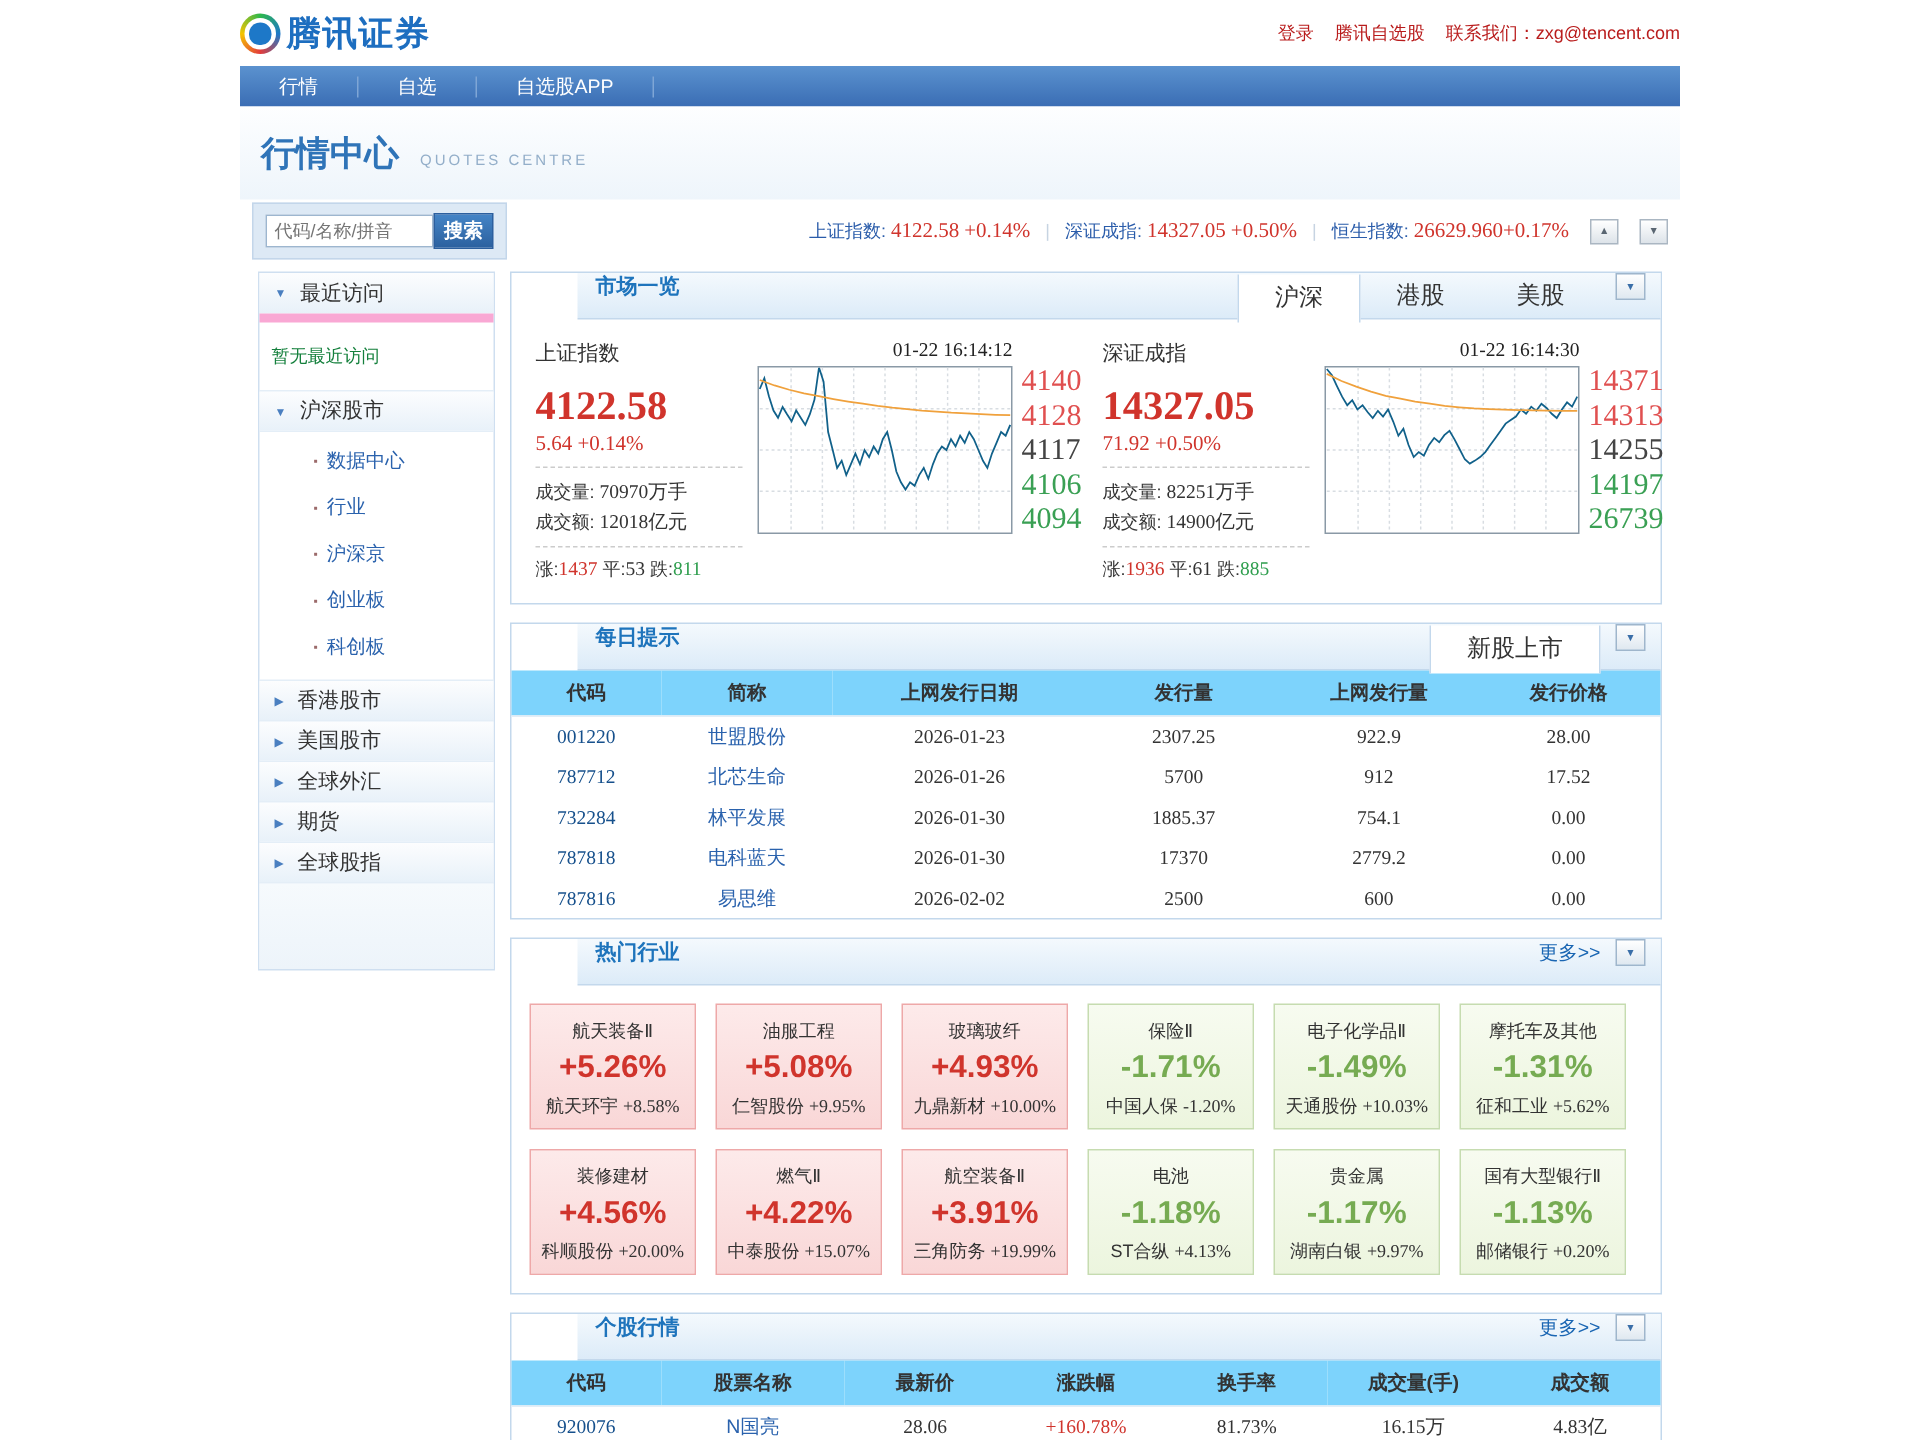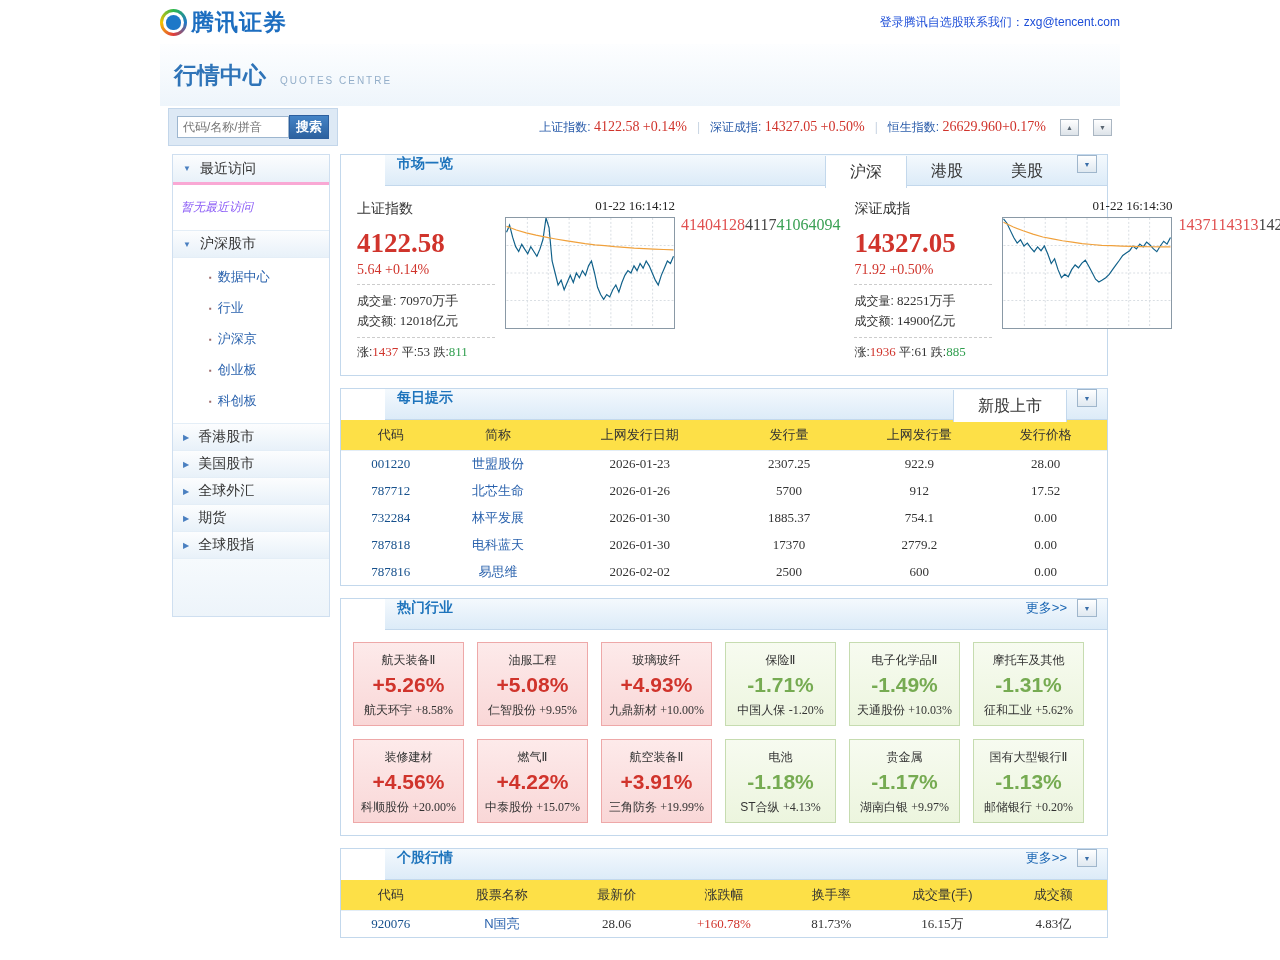--- a/index.html
+++ b/index.html
@@ -8,21 +8,21 @@
   .page { width:960px; margin:0 auto; }
 
   
   .topbar { height:44px; display:flex; align-items:center; }
   .logo { display:flex; align-items:center; gap:4px; }
   .logo-icon { width:27px; height:27px; border-radius:50%;
     background:conic-gradient(from 180deg,#e23c3c,#f5c400,#2db84d,#1d78c8,#e23c3c); position:relative; }
   .logo-icon::after { content:''; position:absolute; inset:3px; background:#fff; border-radius:50%; }
   .logo-icon .penguin { position:absolute; inset:6px; background:#1d78c8; border-radius:50% 50% 46% 46%; z-index:1; }
   .logo-text { font-size:23px; font-weight:bold; color:#1d6ec0; letter-spacing:1px; }
-  .top-links { margin-left:auto; color:#1d4ed8; display:flex; }
+  .top-links { margin-left:auto; color:#b91c1c; display:flex; gap:14px; }
   .top-links span { cursor:pointer; }
 
   
   .nav { height:27px; background:linear-gradient(#5b92cf,#3a6db4); display:flex; align-items:center; }
   .nav-item { color:#fff; font-size:13px; padding:0 26px; line-height:27px; cursor:pointer; }
   .nav-sep { width:1px; height:14px; background:#7fa6d6; }
 
   
   .title-band { height:62px; background:linear-gradient(#fdfeff,#eef5fb);
     display:flex; align-items:center; padding:0 14px; }
@@ -51,21 +51,21 @@
   .sidebar { width:158px; margin-right:10px; }
   .content { flex:1; min-width:0; }
 
   
   .side-wrap { border:1px solid #cfdff0; background:#fff; }
   .side-head { height:27px; display:flex; align-items:center; padding:0 10px;
     background:linear-gradient(#fcfdfe,#e8f1f9); border-top:1px solid #e4eef7;
     font-size:14px; color:#333; cursor:pointer; }
   .side-head:first-child { border-top:none; }
   .side-arrow { color:#4a7fc0; font-size:8px; margin-right:9px; }
-  .side-empty { padding:14px 8px; color:#8b5cf6; border-top:3px solid #f9a8d4;font-style:italic; }
+  .side-empty { padding:14px 8px; color:#15803d; border-top:6px solid #f9a8d4; }
   .side-sub { padding:4px 0 6px; border-top:1px solid #e4eef7; }
   .side-sub-item { padding-left:36px; line-height:30px; font-size:13px; color:#2a62ad; cursor:pointer; }
   .side-bullet { color:#9b6a6a; font-size:8px; margin-right:6px; vertical-align:1px; }
   .side-filler { height:58px; background:linear-gradient(#f6fafd,#edf4fa); border-top:1px solid #e4eef7; }
 
   
   .section { border:1px solid #c3d8ec; background:#fff; margin-bottom:12px; }
   .sec-head { height:31px; background:linear-gradient(#f4f9fd,#dcebf8); border-bottom:1px solid #c3d8ec;
     display:flex; padding:0 10px 12px 12px;margin-left:44px; }
   .sec-title { color:#1e74bc; font-weight:bold; font-size:14px; }
@@ -89,27 +89,27 @@
   .p-line { line-height:19px; color:#333; }
   .p-line .num { font-family:"Liberation Serif","DejaVu Serif",serif; font-size:13px; }
   .p-upd { margin-top:2px; color:#333; }
   .p-upd .num { font-family:"Liberation Serif","DejaVu Serif",serif; font-size:13px; }
   .red { color:#d0342c; } .green { color:#2f9e4e; } .dark { color:#333; }
   .chart-wrap { margin-left:4px; }
   .chart-time { width:170px; text-align:right; font-family:"Liberation Serif","DejaVu Serif",serif;
     font-size:13px; color:#222; margin-bottom:3px; }
   .chart-row { display:flex; }
   .chart-svg { border:1px solid #8a99a6; background:#fff; }
-  .yticks { display:flex; flex-direction:row; justify-content:space-between; height:112px;
-    margin-left:6px; font-family:"Liberation Serif","DejaVu Serif",serif; font-size:16px; line-height:1; }
+  .yticks { display:flex; flex-direction:column; justify-content:space-between; height:112px;
+    margin-left:6px; font-family:"Liberation Serif","DejaVu Serif",serif; font-size:20px; line-height:1; }
   .t-red { color:#e05050; } .t-dark { color:#444; } .t-green { color:#3aa054; }
 
   
   table { width:100%; border-collapse:collapse; }
-  th { font-weight:normal; color:#333; height:30px; font-size:13px; background:#fde047;
+  th { font-weight:bold; color:#333; height:30px; font-size:13px; background:#7dd3fc;
     border-bottom:1px solid #e3edf6; }
   td { height:27px; text-align:center; font-family:"Liberation Serif","DejaVu Serif",serif; font-size:13px; color:#333; }
   td.cn { font-family:"Liberation Sans","DejaVu Sans",sans-serif; }
   .code { color:#16508c; cursor:pointer; }
   .name { color:#2a62ad; cursor:pointer; }
 
   
   .cards { display:flex; flex-wrap:wrap; gap:13px; padding:12px; }
   .card { width:111px; height:84px; text-align:center; padding-top:9px; cursor:pointer; }
   .card.up { border:1px solid #eea8a8; background:linear-gradient(#fdeaea,#f9d7d7); }
@@ -133,20 +133,28 @@
         </span>
       <span class="logo-text">腾讯证券</span>
     </div>
     <div class="top-links">
       <span>登录</span>
       <span>腾讯自选股</span>
       <span>联系我们：zxg@tencent.com</span>
     </div>
   </div>
 
+  <div class="nav">
+    <span class="nav-item">行情</span>
+    <span class="nav-sep"></span>
+    <span class="nav-item">自选</span>
+    <span class="nav-sep"></span>
+    <span class="nav-item">自选股APP</span>
+    <span class="nav-sep"></span>
+  </div>
 
   <div class="title-band">
     <span class="page-title">行情中心</span>
     <span class="page-title-en">QUOTES CENTRE</span>
   </div>
 
   <div class="toolbar">
     <div class="search-box">
       <input class="search-input" placeholder="代码/名称/拼音" style="">
       <button class="search-btn">搜索</button>

